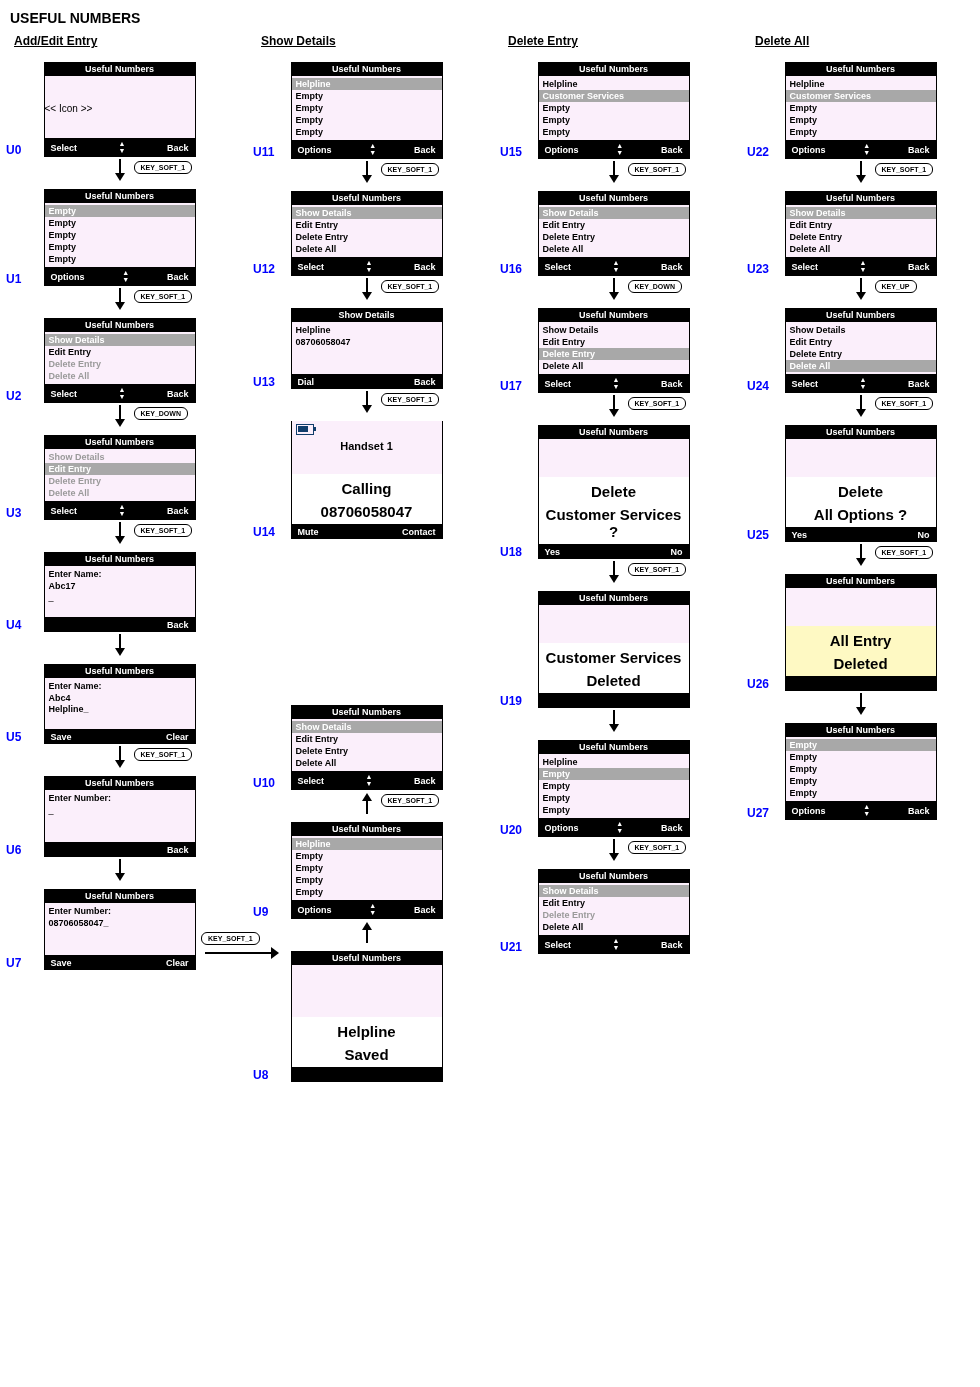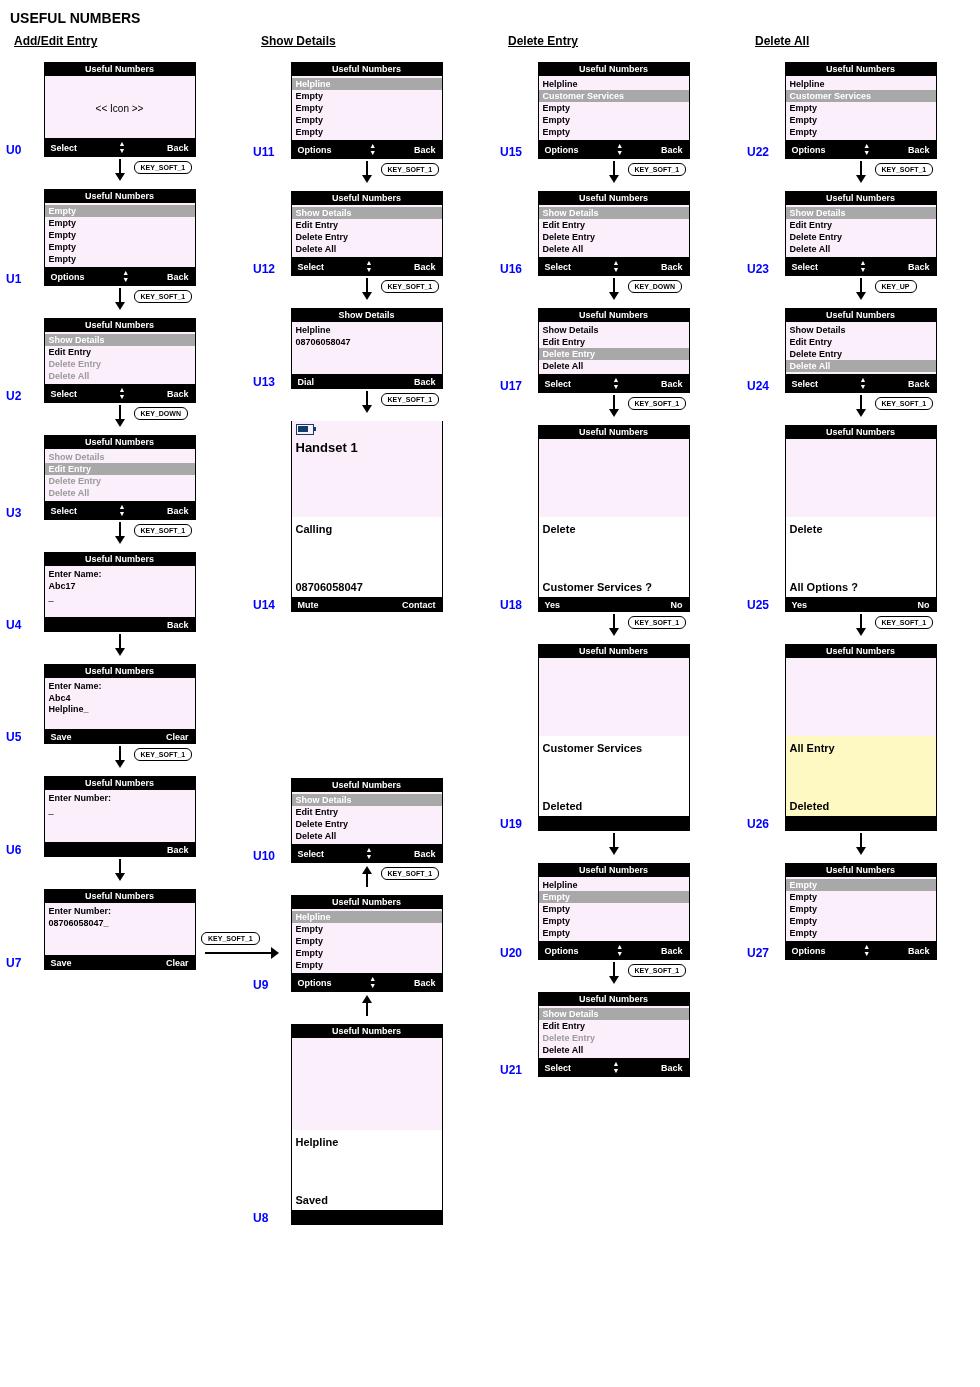--- a/index.html
+++ b/index.html
@@ -14,28 +14,28 @@
   .bar-bottom { background:#000; color:#fff; font-size:9px; font-weight:700; padding:2px 6px; display:flex; justify-content:space-between; align-items:center; min-height:11px; }
   .bar-bottom .mid { flex:0 0 auto; }
   .updown { display:inline-block; line-height:7px; font-size:7px; color:#fff; }
   .updown::before { content:'\25B2'; display:block;}
   .updown::after  { content:'\25BC'; display:block;}
   .list { padding:2px 0; }
   .row { font-size:9px; font-weight:700; padding:1px 4px; white-space:nowrap; }
   .row.sel { background:#A8A8A8; color:#fff; }
   .row.dim { color:#9a9a9a; }
   .rowtwo{ font-size:9px; font-weight:700; padding:1px 4px 0 4px; display:flex; justify-content:flex-start;}
-  .iconarea { text-align:center; padding:22px 0; }
+  .iconarea { text-align:left; padding:22px 0; }
   .iconarea span{ font-size:10px; font-weight:400;}
   .status { padding:3px 4px; display:flex; align-items:center; }
   .batt { display:inline-block; width:16px; height:9px; border:1px solid #113D6B; position:relative; }
   .batt::after{content:'';position:absolute;right:-3px;top:2px;width:2px;height:4px;background:#113D6B;}
   .batt::before{content:'';position:absolute;left:1px;top:1px;width:10px;height:6px;background:#113D6B;}
-  .center { text-align:left; font-size:13px; font-weight:700; padding:16px 4px 4px 4px;}
-  .center2 { font-size:11px; font-weight:700; padding:2px 4px 4px 4px;margin-top:40px;}
+  .center { text-align:center; font-size:11px; font-weight:700; padding:16px 4px 4px 4px;}
+  .center2 { text-align:center; font-size:15px; font-weight:700; padding:2px 4px 4px 4px;}
   .blank { height:38px; }
   .blank-tall { height:52px; }
   .cursor-line{ font-size:9px; padding:1px 4px; color:#000; font-weight:400; }
   .arrowwrap{ position:relative; height:32px; width:100%; }
   .av{ position:absolute; left:50%; transform:translateX(-50%); top:2px; width:0; height:22px; }
   .av::before{content:'';position:absolute;left:-1px;top:0;width:2px;height:18px;background:#000;}
   .av::after{content:'';position:absolute;left:-5px;top:14px;border:5px solid transparent;border-top:8px solid #000;}
   .av.up::before{ top:4px;}
   .av.up::after{ top:-4px; border:5px solid transparent; border-bottom:8px solid #000;}
   .key{ position:absolute; top:4px; border:1px solid #000; border-radius:6px; background:#fff; font-size:7px; font-weight:700; padding:2px 6px; white-space:nowrap;}

